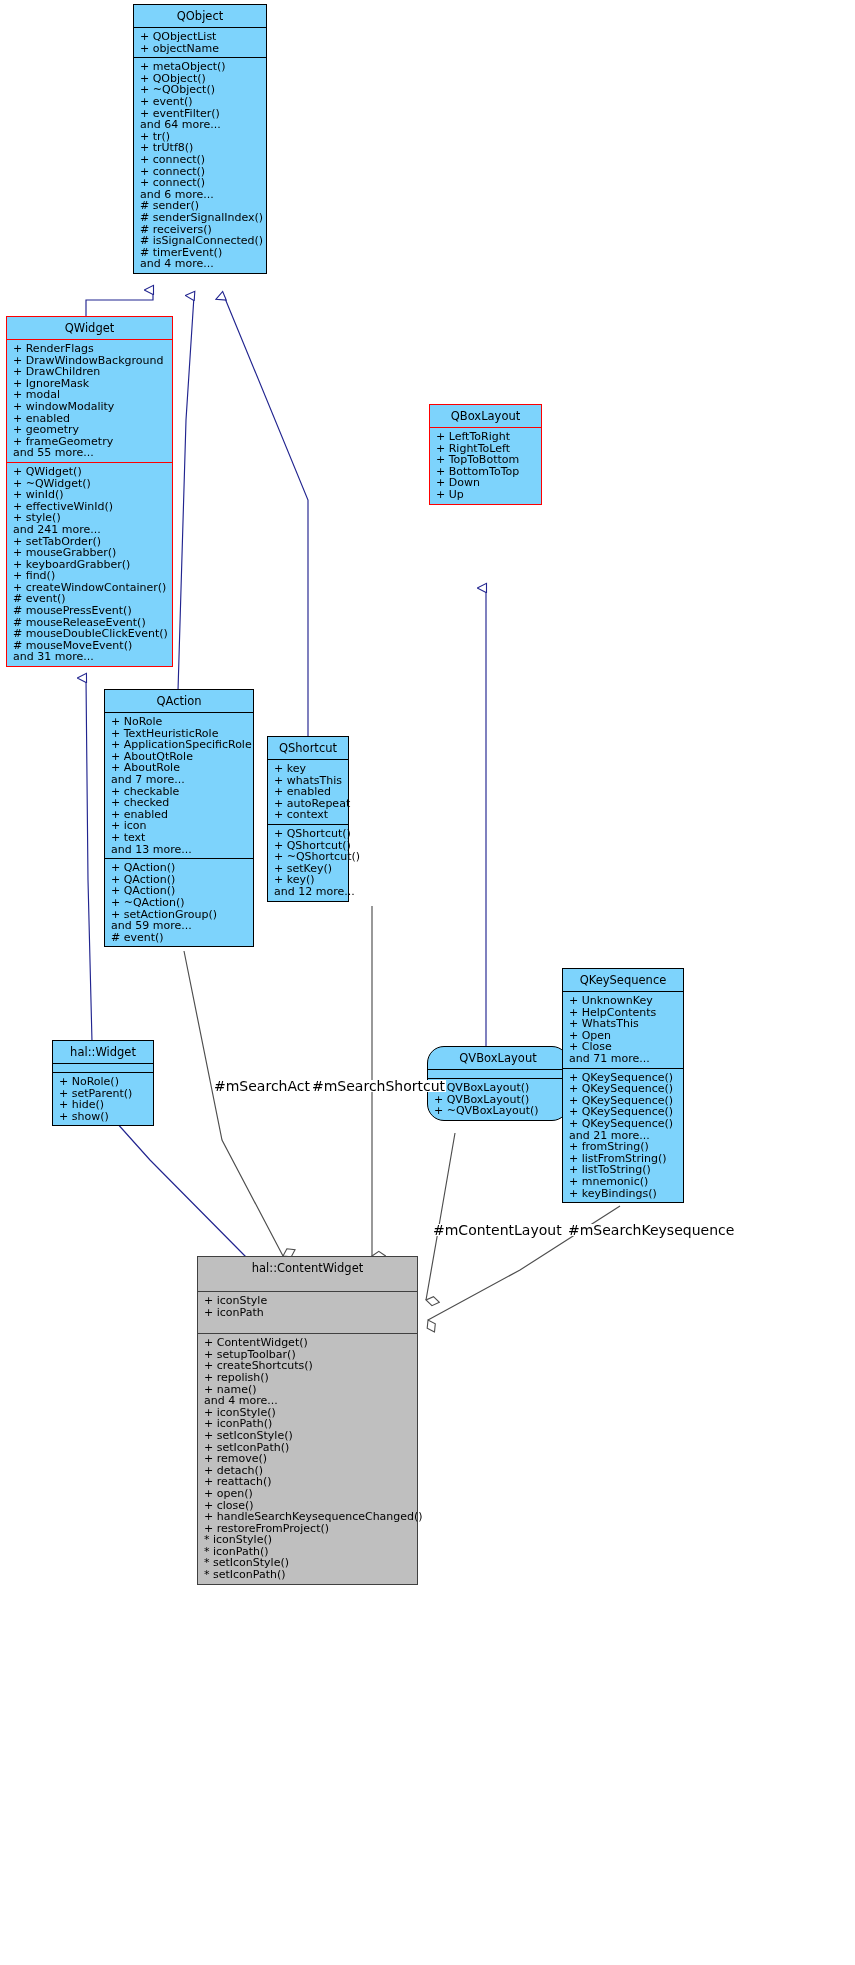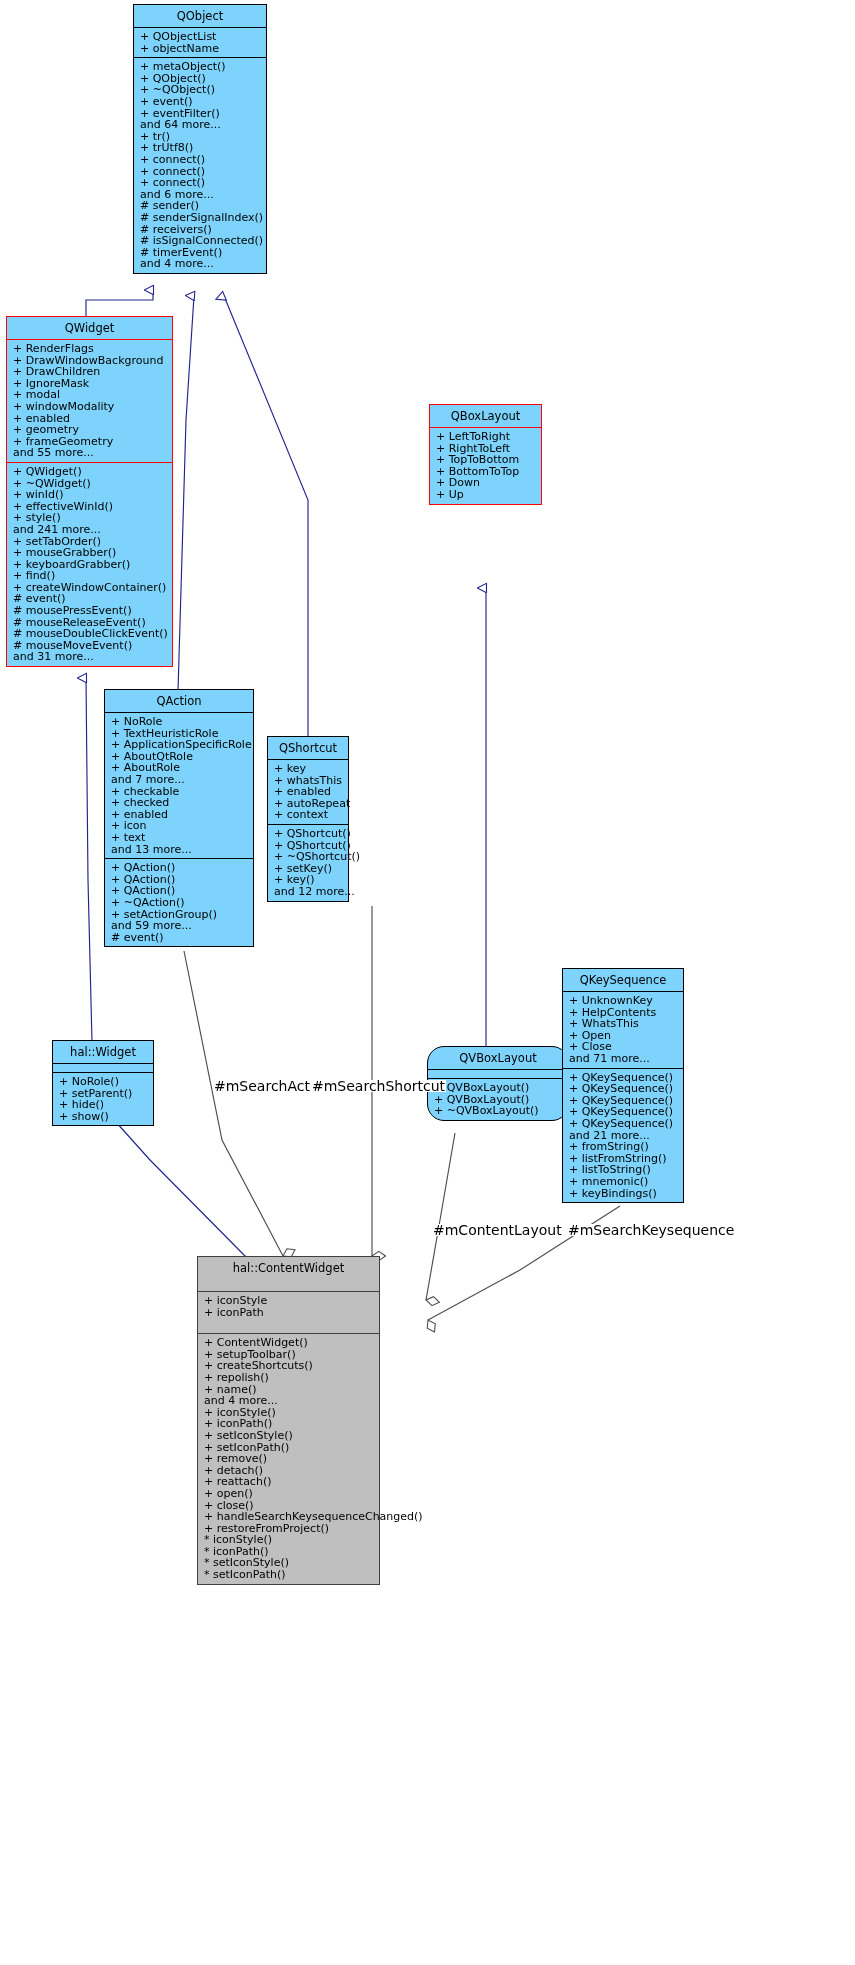--- a/index.html
+++ b/index.html
@@ -262,21 +262,21 @@
           <li>and 21 more...</li>
           <li>+ fromString()</li>
           <li>+ listFromString()</li>
           <li>+ listToString()</li>
           <li>+ mnemonic()</li>
           <li>+ keyBindings()</li>
         </ul>
     </div>
   </div>
 
-  <div class="node focus" style="left:197px;top:1256px;width:183px;">
+  <div class="node focus" style="left:197px;top:1256px;width:221px;">
     <div class="nodetitle">hal::ContentWidget</div>
     <div class="sect">
       <ul>
           <li>+ iconStyle</li>
           <li>+ iconPath</li>
         </ul>
     </div>
     <div class="sect">
       <ul>
           <li>+ ContentWidget()</li>

